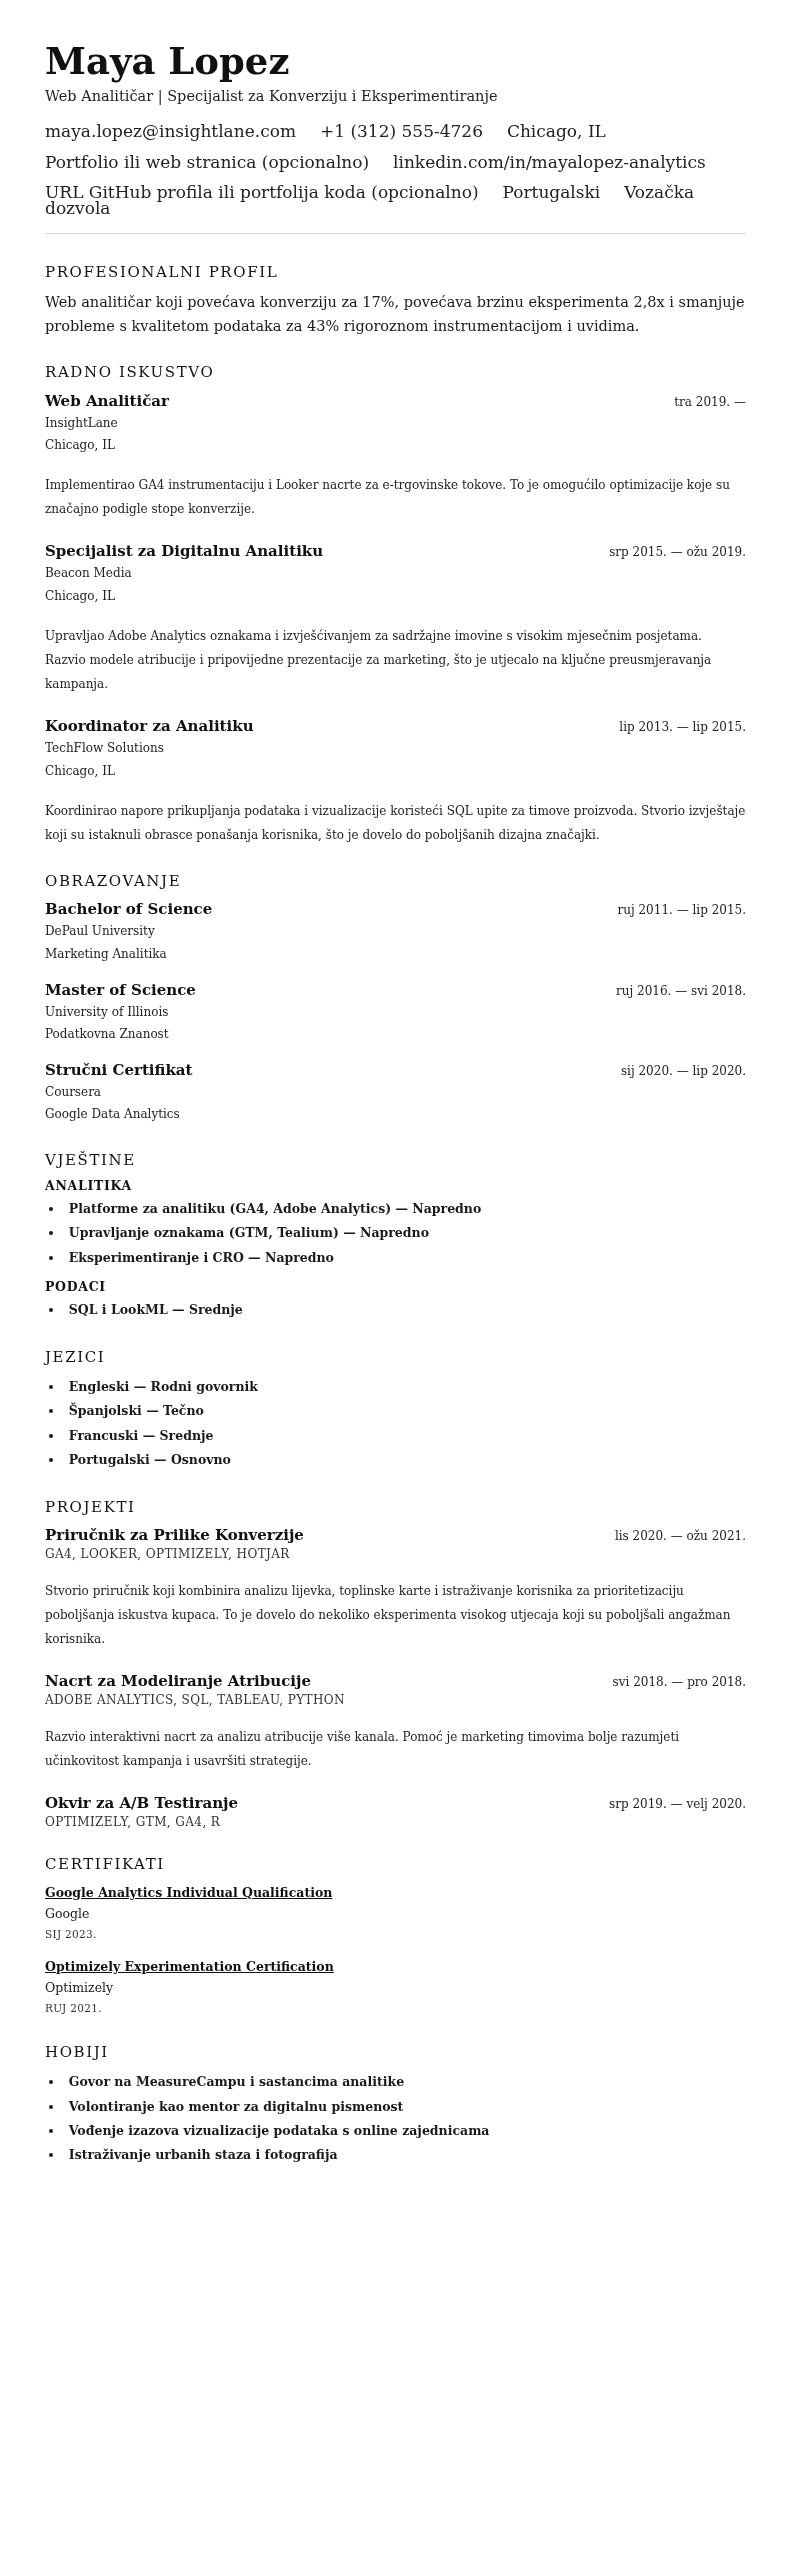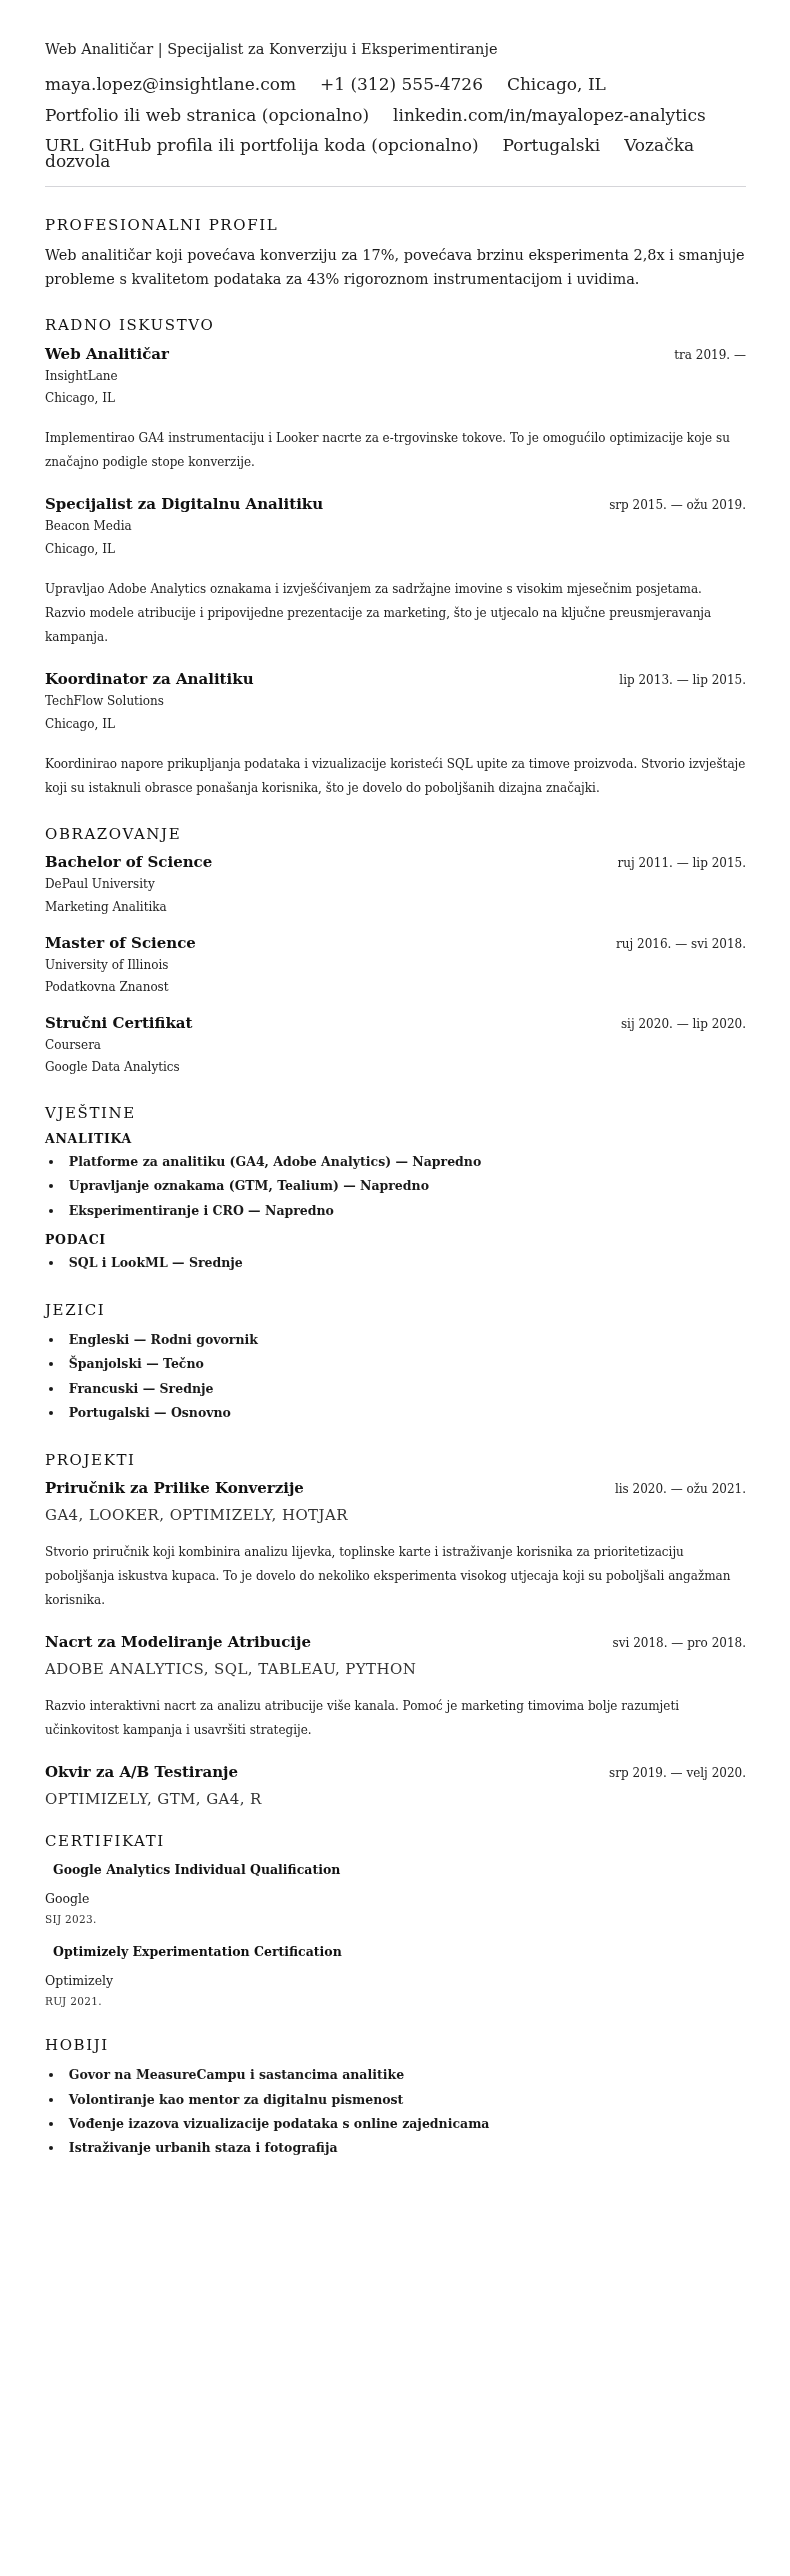--- a/index.html
+++ b/index.html
@@ -18,35 +18,36 @@
   .section { margin-bottom: 25px; }
   .section-title { font-size: 15px; font-weight: normal; letter-spacing: 1.6px; margin: 0 0 9.2px 0; color: #111; }
   .summary { font-size: 14.5px; line-height: 24px; margin: 0; color: #1a1a1a; }
   .entry { margin-bottom: 20px; }
   .entry-head { display: flex; justify-content: space-between; align-items: baseline; }
   .entry-title { font-size: 15px; font-weight: bold; margin: 0; color: #111; line-height: 21px; }
   .entry-date { font-size: 12px; color: #222; }
   .entry-sub { font-size: 12px; line-height: 22.4px; margin: 0; color: #222; }
   .entry-desc { font-size: 12px; line-height: 24px; margin: 17px 0 0 0; color: #222; }
   .entry.compact { margin-bottom: 14.5px; }
-  .tech { font-size: 15px; letter-spacing: 0.4px; color: #333; margin: 8px 0 0 0; line-height: 16px; }
+  .tech { font-size: 12px; letter-spacing: 0.4px; color: #333; margin: 0 0 0 0; line-height: 16px; }
   .skill-group-title { font-size: 12.5px; font-weight: bold; letter-spacing: 0.7px; margin: 6.6px 0 4px 0; color: #111; }
   ul.bullets { margin: 0 0 9.2px 0; padding-left: 18.5px; }
   ul.bullets li { font-size: 12.5px; line-height: 24.4px; color: #1a1a1a; padding-left: 5.3px; font-weight: bold; }
   .cert { margin-bottom: 12px; }
-  .cert-name { font-size: 12.5px; font-weight: bold; margin: 8px; line-height: 21px; color: #111; }
+  .cert-name { font-size: 12.5px; font-weight: bold; margin: 0; line-height: 21px; color: #111; text-decoration: underline; }
   .cert-issuer { font-size: 12.5px; margin: 0; line-height: 21px; color: #1a1a1a; }
   .cert-date { font-size: 10.5px; margin: 0; line-height: 20px; color: #333; letter-spacing: 0.3px; }
 </style>
 </head>
 <body>
 
 <div class="page">
 
   <header>
+    <h1 class="name">Maya Lopez</h1>
     <p class="headline">Web Analitičar | Specijalist za Konverziju i Eksperimentiranje</p>
 
     <p class="contact-line">
       <span>maya.lopez@insightlane.com</span>
       <span>+1 (312) 555-4726</span>
       <span>Chicago, IL</span>
     </p>
     <p class="contact-line">
       <span>Portfolio ili web stranica (opcionalno)</span>
       <span>linkedin.com/in/mayalopez-analytics</span>

